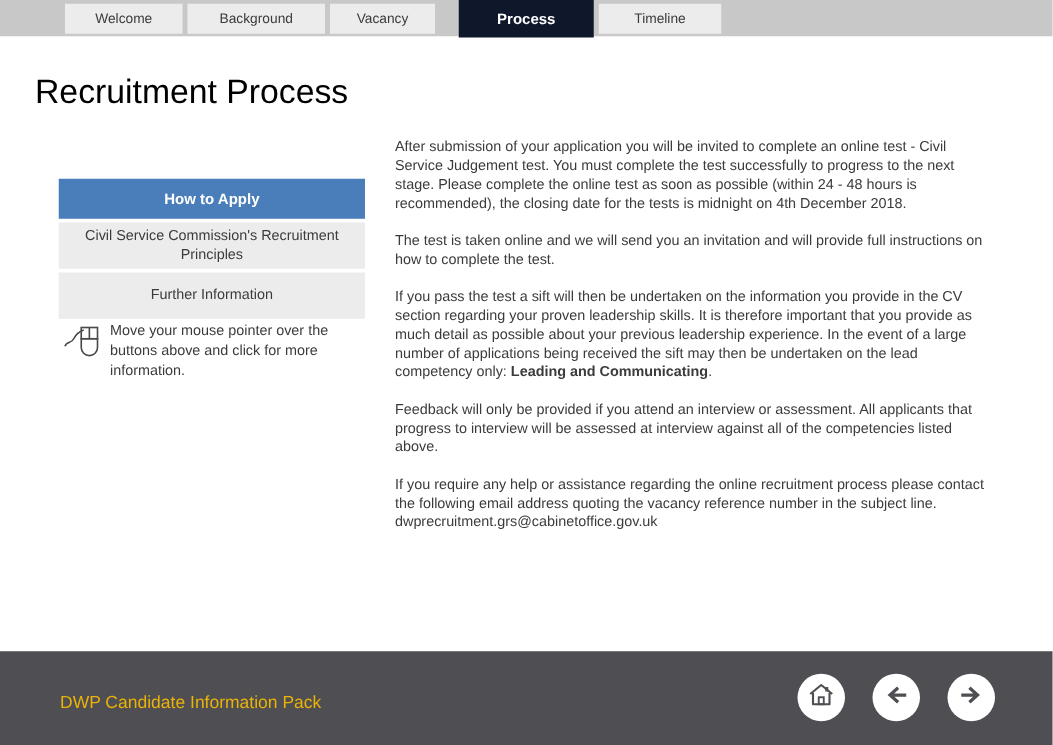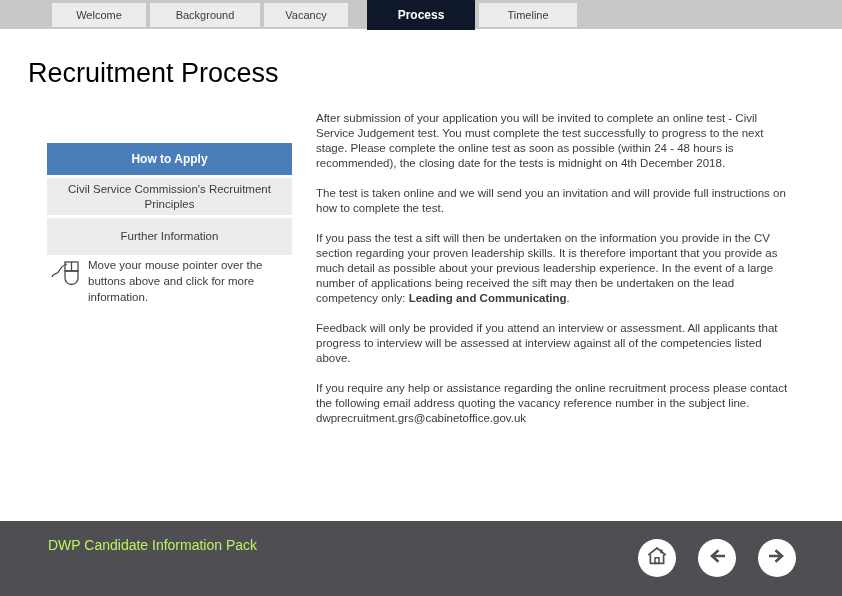--- a/index.html
+++ b/index.html
@@ -132,23 +132,23 @@
   #footer {
     position: absolute;
     left: 0; top: 521px;
     width: 842px;
     height: 75px;
     background: #4e4e53;
   }
   #footer-title {
     position: absolute;
     left: 48px;
-    top: 16px;
+    top: 32px;
     font-size: 14px;
-    color: #bef264;
+    color: #eab308;
     white-space: nowrap;
   }
   .nav-circle {
     position: absolute;
     top: 18px;
     width: 38px;
     height: 38px;
     border-radius: 50%;
     background: #ffffff;
     display: flex;

